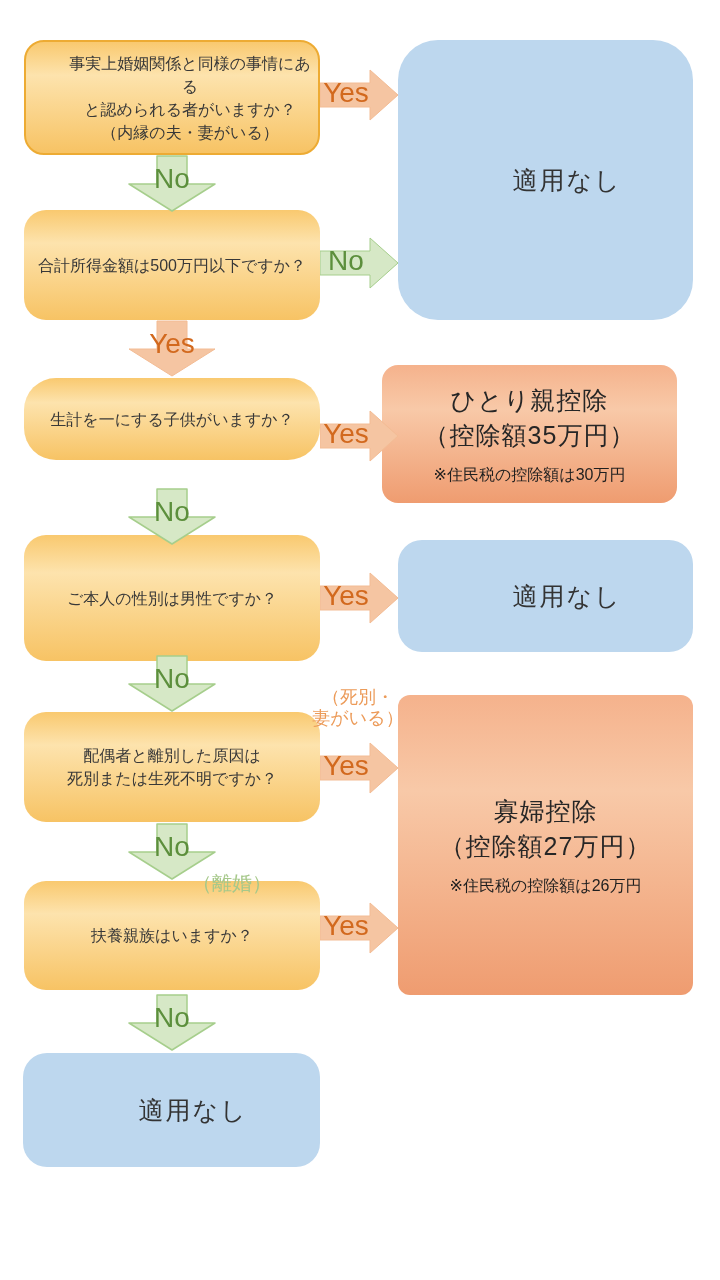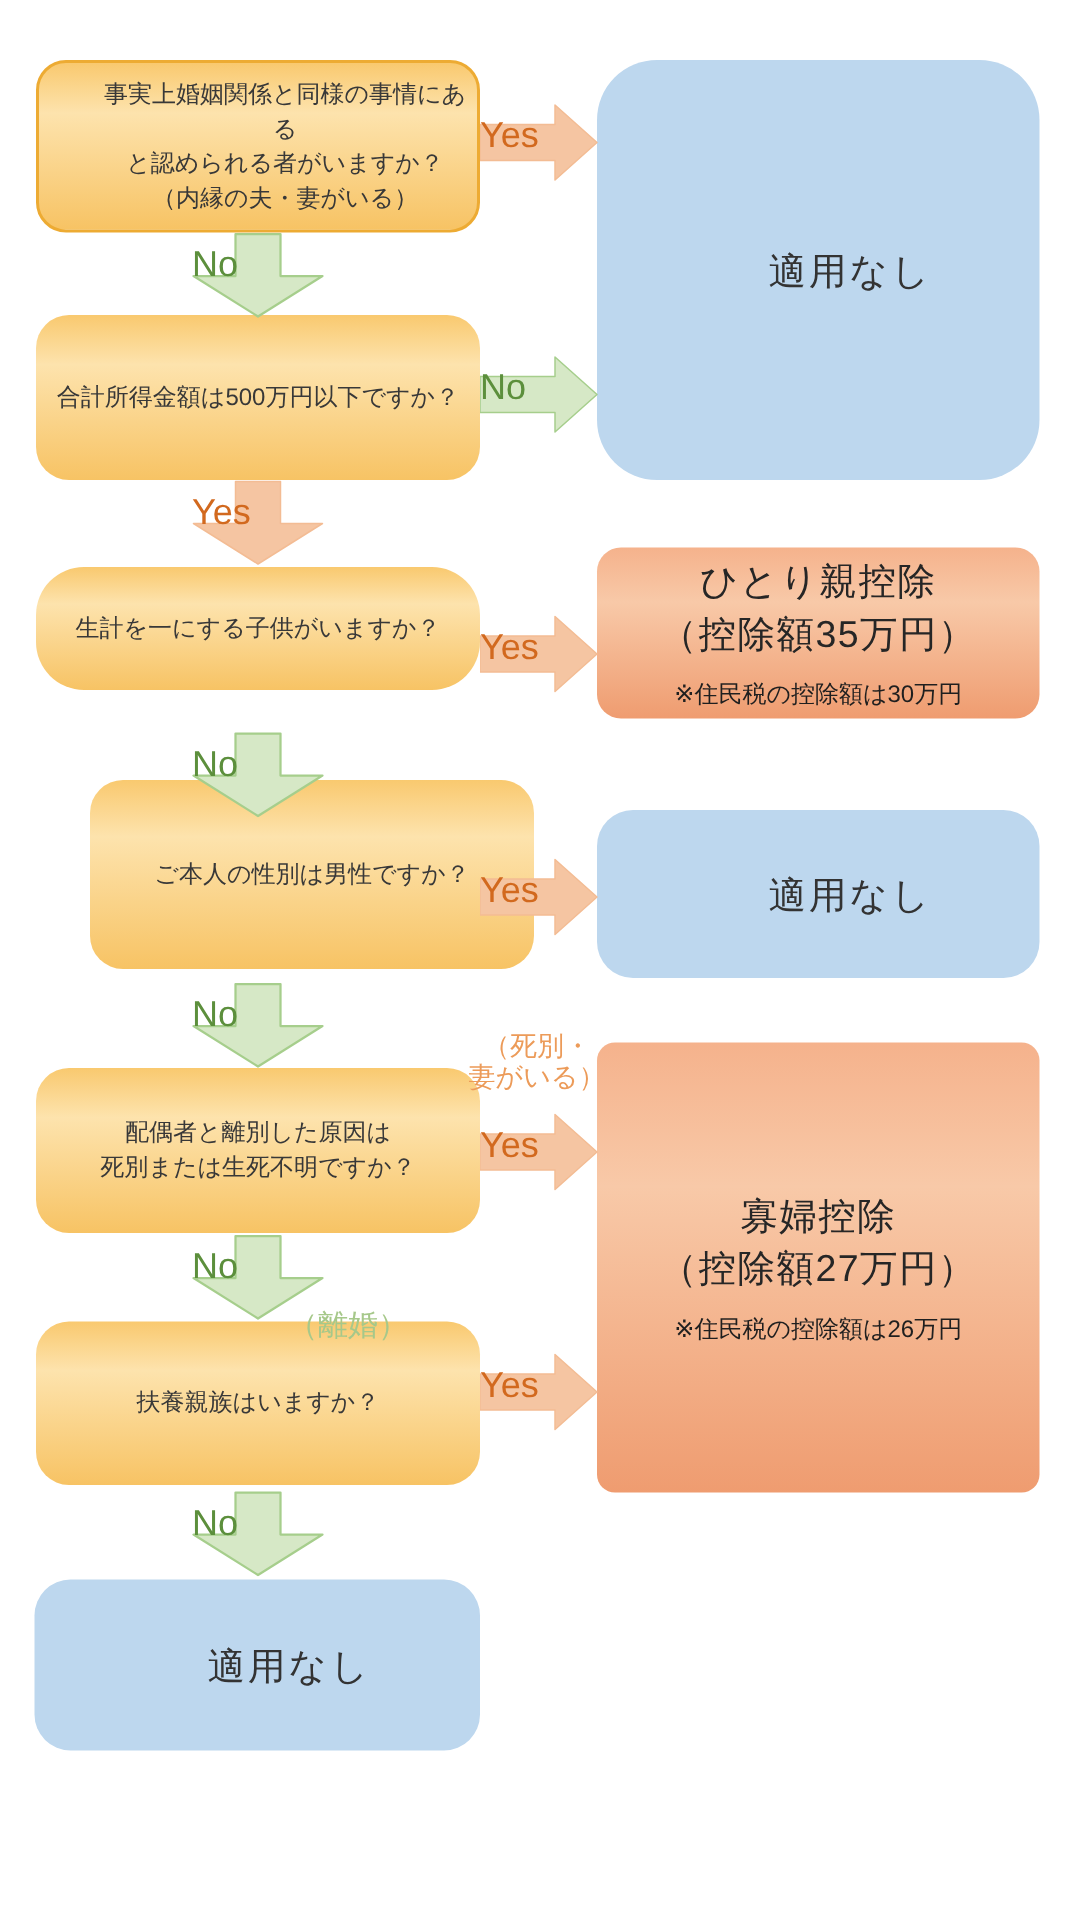--- a/index.html
+++ b/index.html
@@ -21,21 +21,21 @@
     background:var(--blue-fill);color:#333;font-size:25px;letter-spacing:2px;padding-left:43px;
   }
   .resultbox{
     background:linear-gradient(180deg,var(--result-top) 0%,var(--result-mid) 32%,var(--result-bottom) 100%);
     flex-direction:column;color:#262626;
   }
   .result-title{font-size:25px;line-height:35px;white-space:pre-line;letter-spacing:1px;}
   .result-note{font-size:16px;margin-top:12px;color:#1f1f1f;}
   .pre{white-space:pre-line;}
   .arrow{position:absolute;display:block;}
-  .alabel{position:absolute;font-size:24px;text-align:left;}
+  .alabel{position:absolute;font-size:28px;text-align:center;}
   .yes{color:var(--yes-text);}
   .no{color:var(--no-text);}
   .annot-green{position:absolute;font-size:20px;color:var(--note-green);}
   .annot-orange{
     position:absolute;font-size:18px;line-height:21px;color:var(--note-orange);
     text-align:center;white-space:pre-line;
   }
 </style>
 </head>
 <body>
@@ -46,35 +46,35 @@
     <span class="pre">事実上婚姻関係と同様の事情にある
 と認められる者がいますか？
 （内縁の夫・妻がいる）</span>
   </div>
   <div class="box qbox" style="top:210px;height:110px;">
     <span class="pre">合計所得金額は500万円以下ですか？</span>
   </div>
   <div class="box qbox" style="top:378px;height:82px;border-radius:32px;">
     <span class="pre">生計を一にする子供がいますか？</span>
   </div>
-  <div class="box qbox" style="top:520px;height:126px;margin-left:36px;">
+  <div class="box qbox" style="top:535px;height:126px;">
     <span class="pre">ご本人の性別は男性ですか？</span>
   </div>
   <div class="box qbox" style="top:712px;height:110px;">
     <span class="pre">配偶者と離別した原因は
 死別または生死不明ですか？</span>
   </div>
   <div class="box qbox" style="top:881px;height:109px;">
     <span class="pre">扶養親族はいますか？</span>
   </div>
 
   <div class="box bluebox" style="left:398px;top:40px;width:295px;height:280px;border-radius:40px;">
     <span>適用なし</span>
   </div>
-  <div class="box resultbox" style="left:398px;top:365px;width:295px;height:114px;border-radius:16px;">
+  <div class="box resultbox" style="left:382px;top:365px;width:295px;height:138px;border-radius:16px;">
     <span class="result-title">ひとり親控除
 （控除額35万円）</span>
     <span class="result-note">※住民税の控除額は30万円</span>
   </div>
   <div class="box bluebox" style="left:398px;top:540px;width:295px;height:112px;border-radius:24px;">
     <span>適用なし</span>
   </div>
   <div class="box resultbox" style="left:398px;top:695px;width:295px;height:300px;border-radius:12px;">
     <span class="result-title">寡婦控除
 （控除額27万円）</span>

